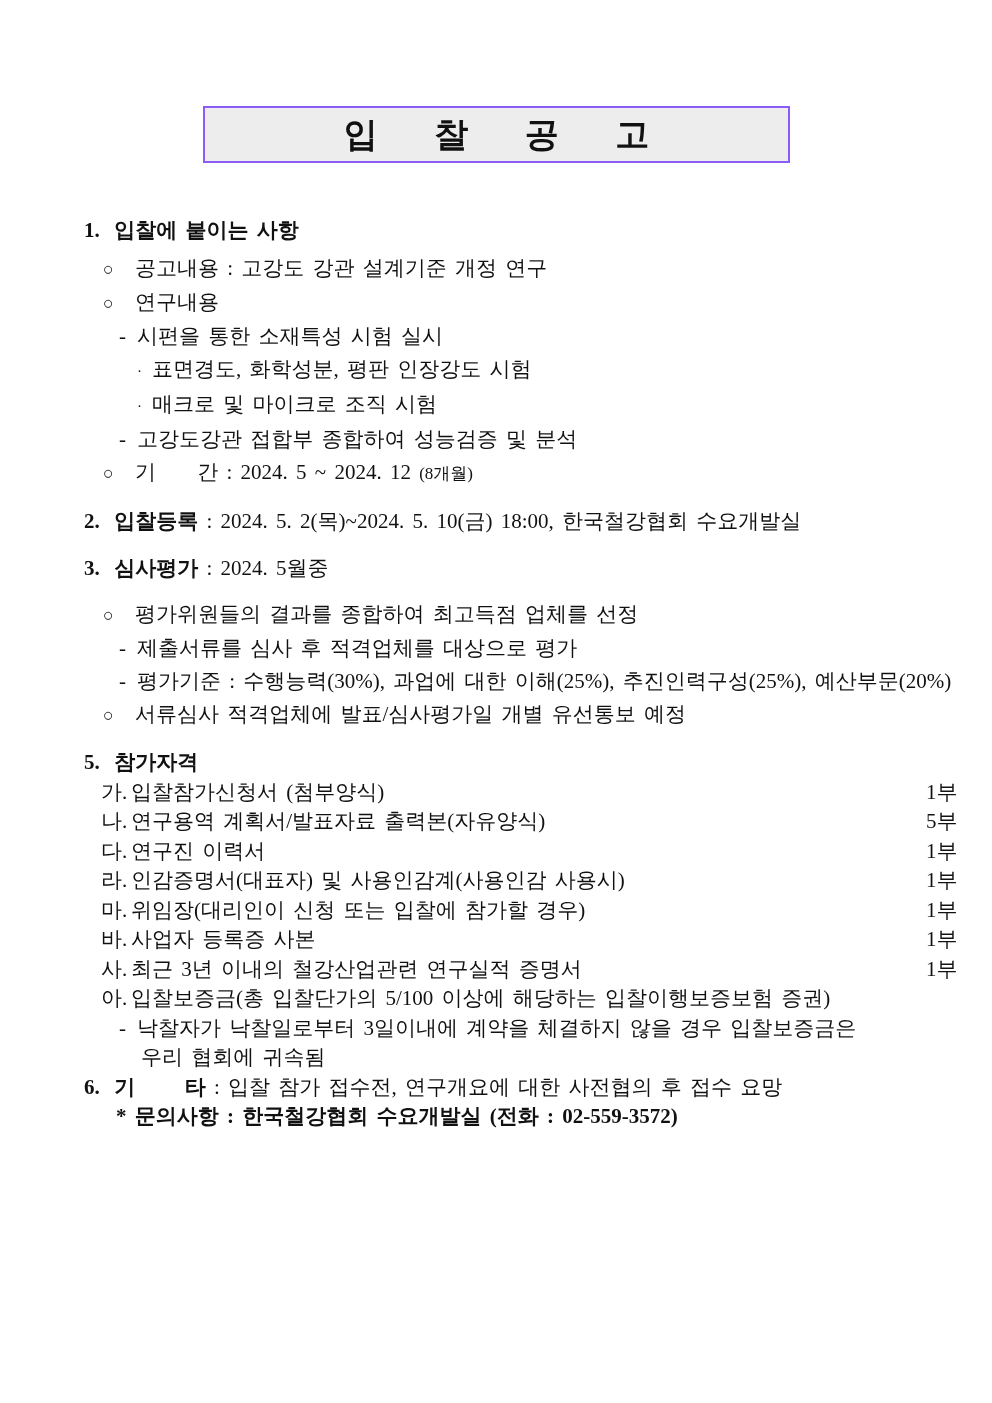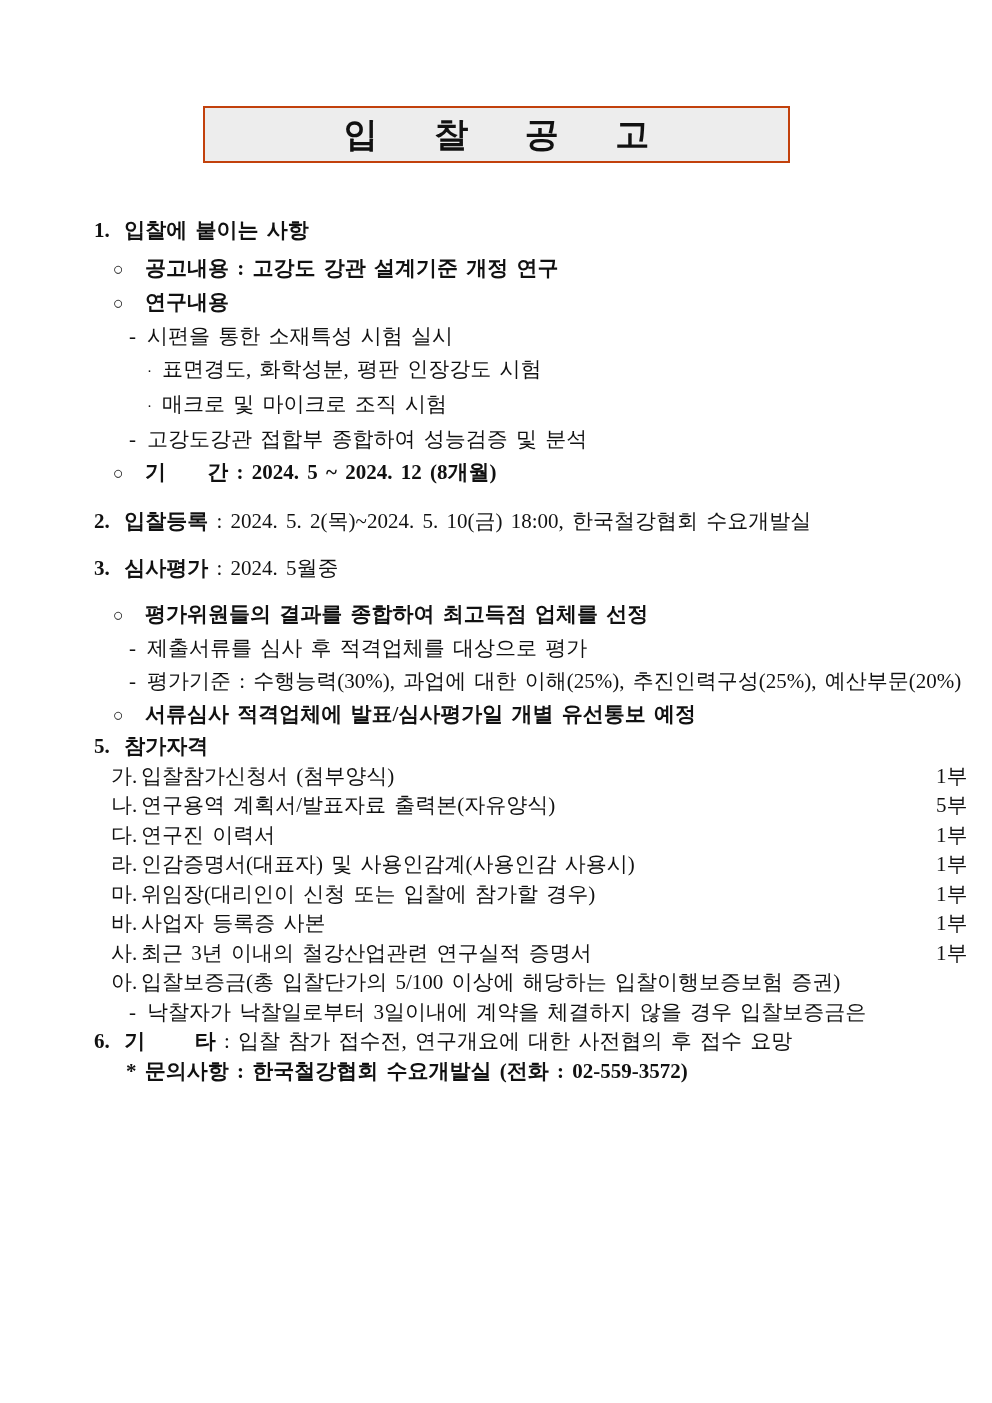--- a/index.html
+++ b/index.html
@@ -12,54 +12,54 @@
     overflow: hidden;
   }
   .page { position: absolute; inset: 0; }
 
   
   .title-box {
     position: absolute;
     left: 203px; top: 106px;
     width: 583px; height: 53px;
     background: #ededed;
-    border: 2px solid #c2410c;
+    border: 2px solid #8b5cf6;
     display: flex; align-items: center; justify-content: center;
   }
   .title-box .title-text {
     font-size: 34px; font-weight: bold;
     letter-spacing: 24px;
     text-indent: 24px;
     white-space: pre;
   }
 
   
   .content {
     position: absolute;
-    left: 94px; top: 214px; width: 874px;
+    left: 84px; top: 214px; width: 874px;
     font-size: 21px;
     word-spacing: 3px;
   }
   .line { white-space: pre-wrap; line-height: 33px; }
   .bold { font-weight: bold; }
   .num { display: inline-block; min-width: 22px; font-weight: bold; }
   .marker { display: inline-block; }
-  .lvl1 { padding-left: 19px; font-weight: bold; }
+  .lvl1 { padding-left: 19px; }
   .lvl1 .marker { width: 32px; font-size: 18px; }
   .lvl2 { padding-left: 35px; }
   .lvl2 .marker { width: 18px; }
   .lvl3 { padding-left: 53px; }
   .lvl3 .marker { width: 15px; font-size: 15px; }
-  .small { font-size: 21px; }
+  .small { font-size: 17px; }
 
   .sec2 { margin-top: 15px; }
   .sec3 { margin-top: 14px; }
   .sec4 { margin-top: 13px; }
   .sec4-items { margin-top: 4px; }
-  .sec5 { margin-top: 0; }
+  .sec5 { margin-top: 16px; }
   .sec5 .line, .sec6 .line { line-height: 29.5px; }
   .sec1-items { margin-top: 5px; }
 
   
   .doc-row {
     display: flex;
     padding-left: 17px;
     line-height: 29.5px;
     white-space: pre-wrap;
   }
@@ -118,20 +118,21 @@
       <div class="doc-row"><span class="doc-label">가.</span><span class="doc-text">입찰참가신청서 (첨부양식)</span><span class="doc-qty">1부</span></div>
       <div class="doc-row"><span class="doc-label">나.</span><span class="doc-text">연구용역 계획서/발표자료 출력본(자유양식)</span><span class="doc-qty">5부</span></div>
       <div class="doc-row"><span class="doc-label">다.</span><span class="doc-text">연구진 이력서</span><span class="doc-qty">1부</span></div>
       <div class="doc-row"><span class="doc-label">라.</span><span class="doc-text">인감증명서(대표자) 및 사용인감계(사용인감 사용시)</span><span class="doc-qty">1부</span></div>
       <div class="doc-row"><span class="doc-label">마.</span><span class="doc-text">위임장(대리인이 신청 또는 입찰에 참가할 경우)</span><span class="doc-qty">1부</span></div>
       <div class="doc-row"><span class="doc-label">바.</span><span class="doc-text">사업자 등록증 사본</span><span class="doc-qty">1부</span></div>
       <div class="doc-row"><span class="doc-label">사.</span><span class="doc-text">최근 3년 이내의 철강산업관련 연구실적 증명서</span><span class="doc-qty">1부</span></div>
       <div class="doc-row full"><span class="doc-label">아.</span><span class="doc-text">입찰보증금(총 입찰단가의 5/100 이상에 해당하는 입찰이행보증보험 증권)</span></div>
 
       <div class="line note1"><span class="marker">-</span><span>낙찰자가 낙찰일로부터 3일이내에 계약을 체결하지 않을 경우 입찰보증금은</span></div>
+      <div class="line note2"><span>우리 협회에 귀속됨</span></div>
     </div>
 
     <div class="sec6">
       <div class="line"><span class="num">6.</span> <span class="bold">기      타</span><span> : 입찰 참가 접수전, 연구개요에 대한 사전협의 후 접수 요망</span></div>
       <div class="line contact"><span>* 문의사항 : 한국철강협회 수요개발실 (전화 : 02-559-3572)</span></div>
     </div>
 
   </div>
 </div>
 

